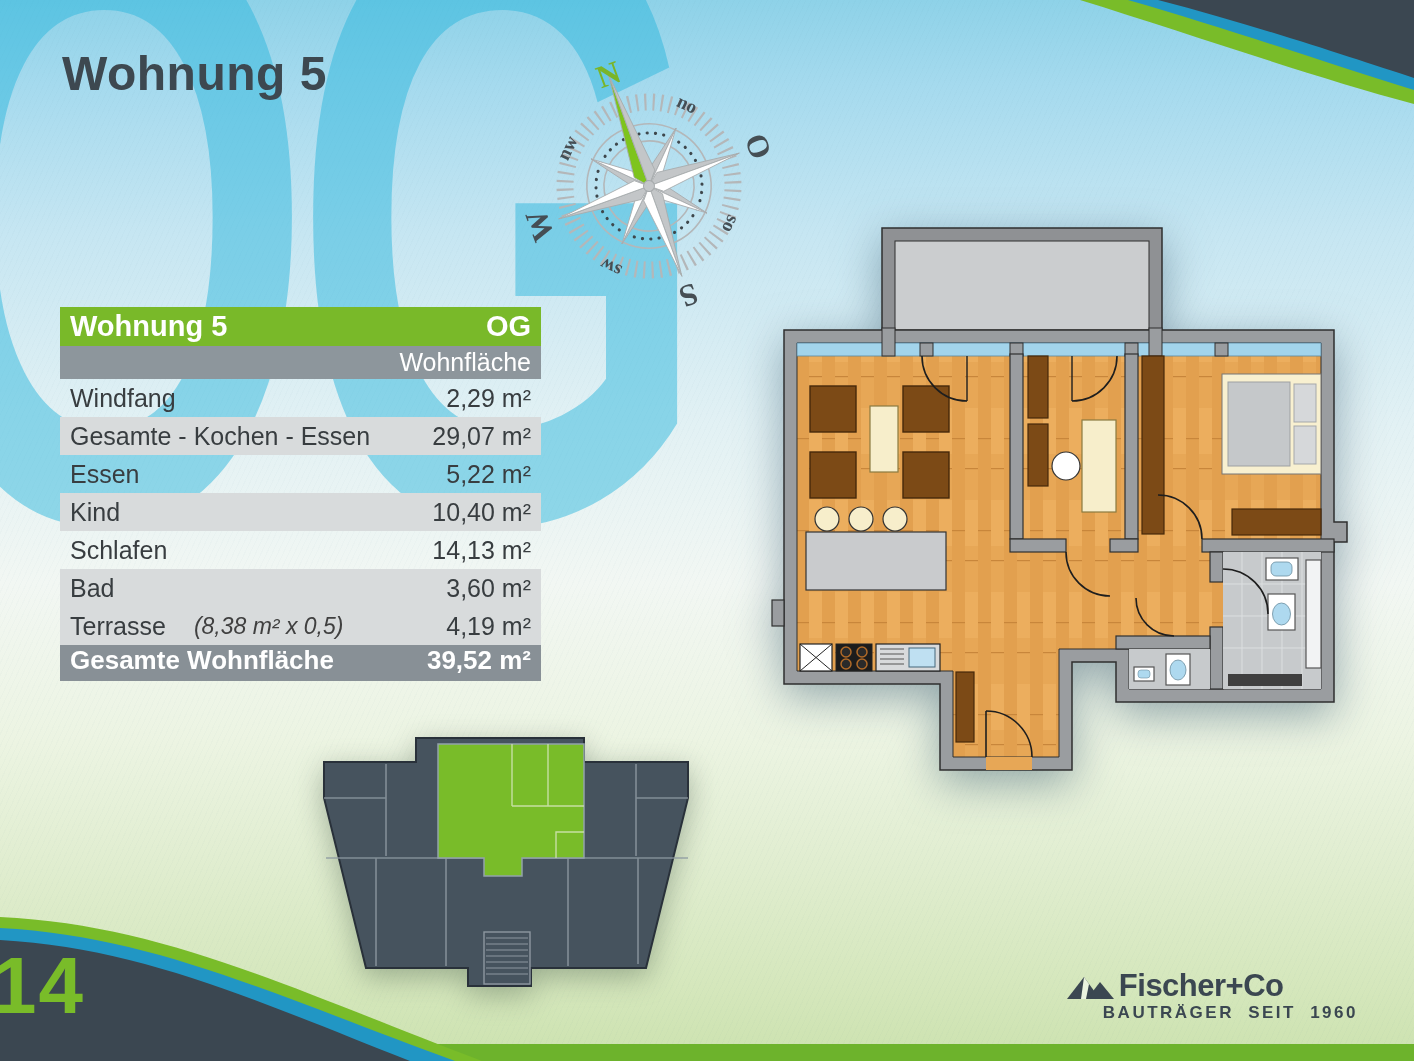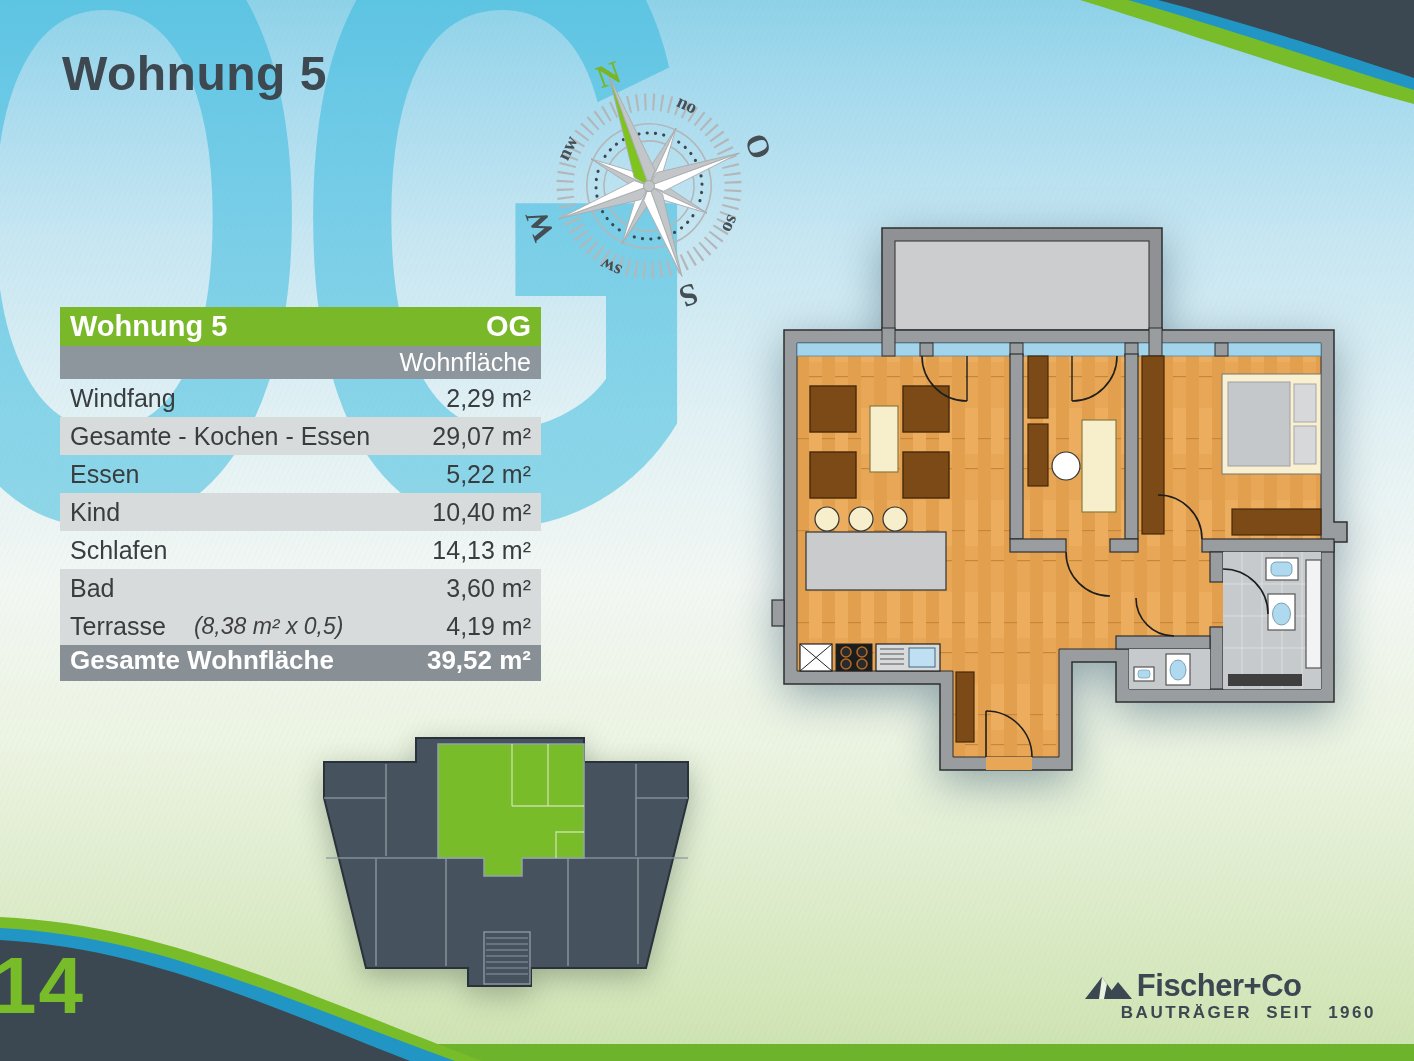--- a/index.html
+++ b/index.html
@@ -42,21 +42,21 @@
     filter:drop-shadow(0 8px 14px rgba(80,100,80,.45));}
   
   .corner-tr{position:absolute;left:1040px;top:0;width:374px;height:110px;z-index:6;pointer-events:none;}
   .wave-bl{position:absolute;left:0;top:880px;width:520px;height:181px;z-index:6;pointer-events:none;}
   .bottom-bar{position:absolute;left:0;top:1044px;width:1414px;height:17px;background:#6db32c;z-index:5;}
   .page-number{
     position:absolute;left:-8px;top:940px;z-index:7;
     font-size:80px;font-weight:bold;color:#79bc29;letter-spacing:2px;
   }
   
-  .logo{position:absolute;right:38px;top:970px;z-index:7;color:#3b4751;text-align:left;}
+  .logo{position:absolute;right:56px;top:970px;z-index:7;color:#3b4751;text-align:left;}
   .logo-row{display:flex;align-items:flex-end;gap:4px;}
   .logo-name{font-size:31px;font-weight:bold;letter-spacing:-.5px;line-height:1;}
   .logo-tagline{font-size:17px;font-weight:bold;letter-spacing:2.5px;word-spacing:7px;margin-top:3px;line-height:1;padding-left:36px;}
 </style>
 </head>
 <body>
 
 <div class="stage">
 
   <div class="watermark">OG</div>

